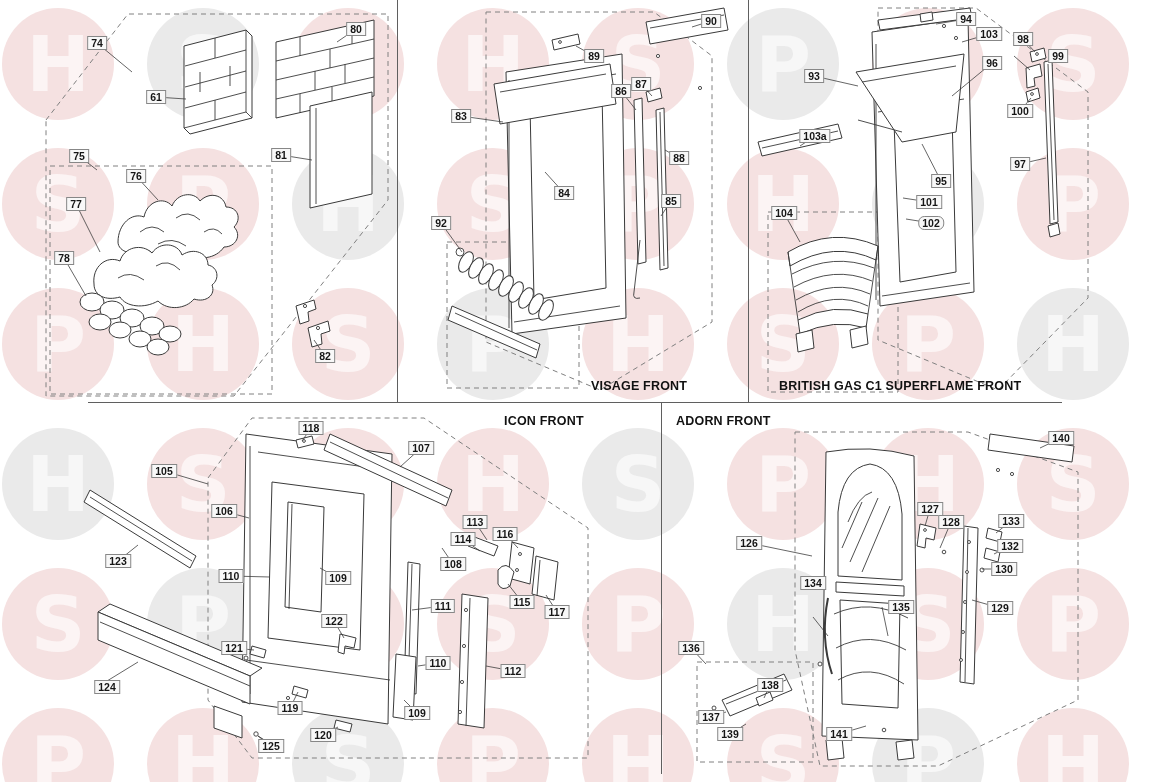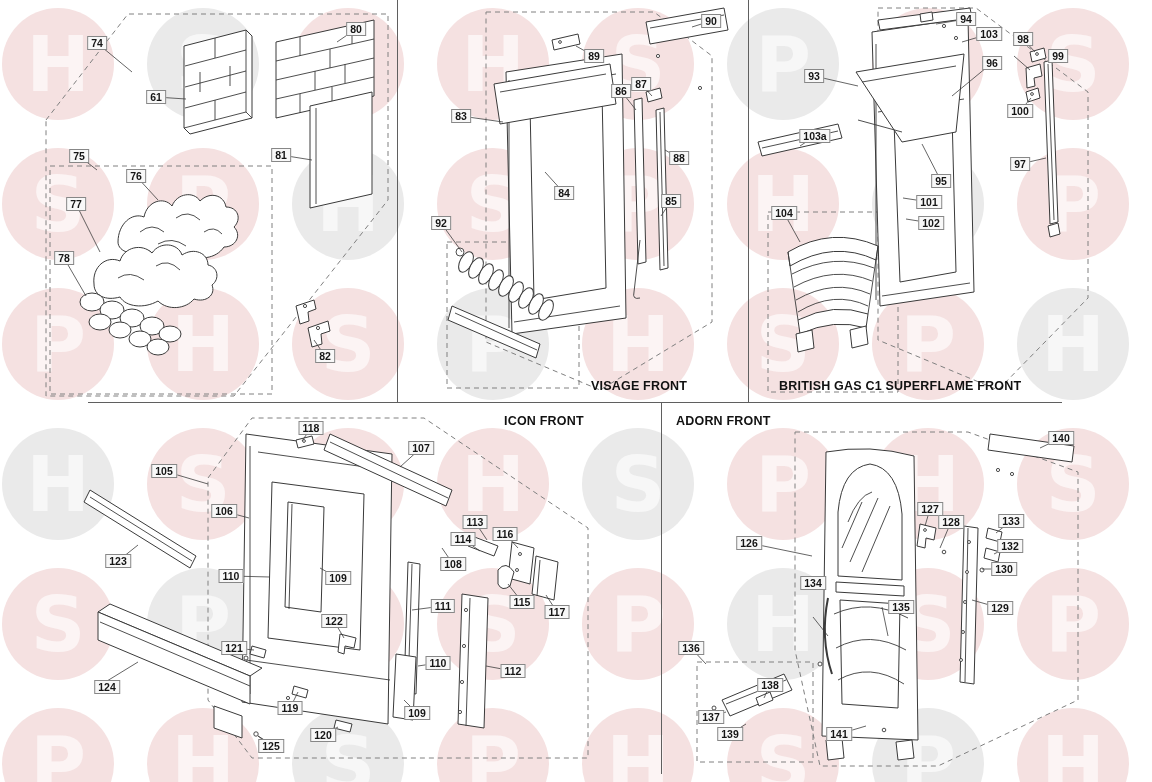--- a/index.html
+++ b/index.html
@@ -439,21 +439,21 @@
       <div class="part-label" style="left: 989px; top: 34px;">103</div>
       <div class="part-label" style="left: 1023px; top: 39px;">98</div>
       <div class="part-label" style="left: 1058px; top: 56px;">99</div>
       <div class="part-label" style="left: 814px; top: 76px;">93</div>
       <div class="part-label" style="left: 992px; top: 63px;">96</div>
       <div class="part-label" style="left: 1020px; top: 111px;">100</div>
       <div class="part-label" style="left: 815px; top: 136px;">103a</div>
       <div class="part-label" style="left: 941px; top: 181px;">95</div>
       <div class="part-label" style="left: 1020px; top: 164px;">97</div>
       <div class="part-label" style="left: 929px; top: 202px;">101</div>
-      <div class="part-label" style="left: 931px; top: 223px;">102</div>
+      <div class="part-label" style="left: 931px; top: 223px; border-radius: 6px;">102</div>
       <div class="part-label" style="left: 784px; top: 213px;">104</div>
       <div class="part-label" style="left: 164px; top: 471px;">105</div>
       <div class="part-label" style="left: 311px; top: 428px;">118</div>
       <div class="part-label" style="left: 421px; top: 448px;">107</div>
       <div class="part-label" style="left: 224px; top: 511px;">106</div>
       <div class="part-label" style="left: 475px; top: 522px;">113</div>
       <div class="part-label" style="left: 463px; top: 539px;">114</div>
       <div class="part-label" style="left: 505px; top: 534px;">116</div>
       <div class="part-label" style="left: 453px; top: 564px;">108</div>
       <div class="part-label" style="left: 231px; top: 576px;">110</div>

